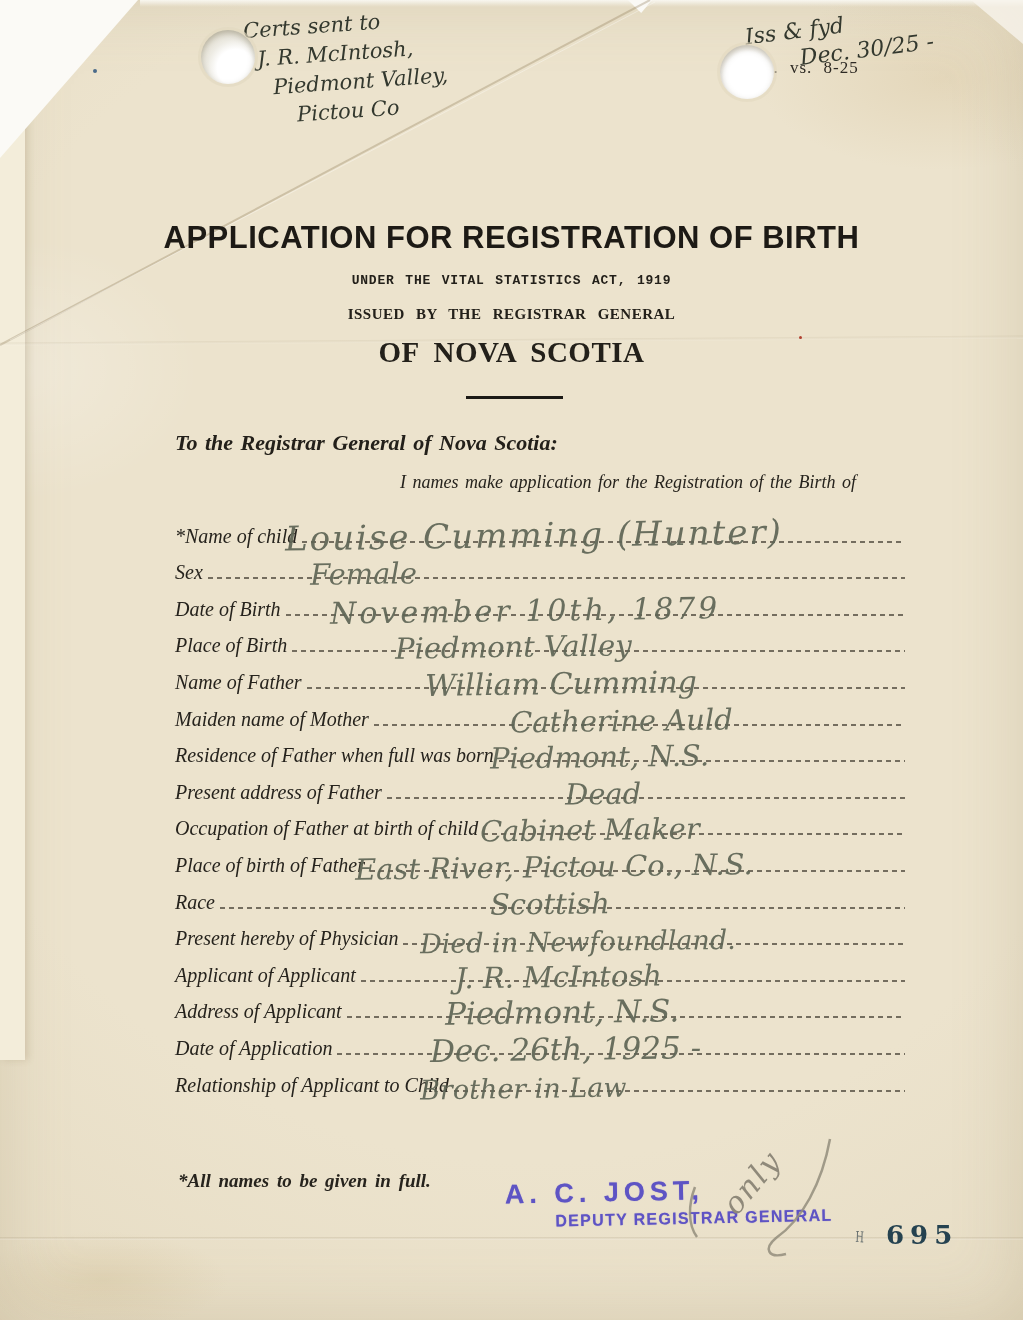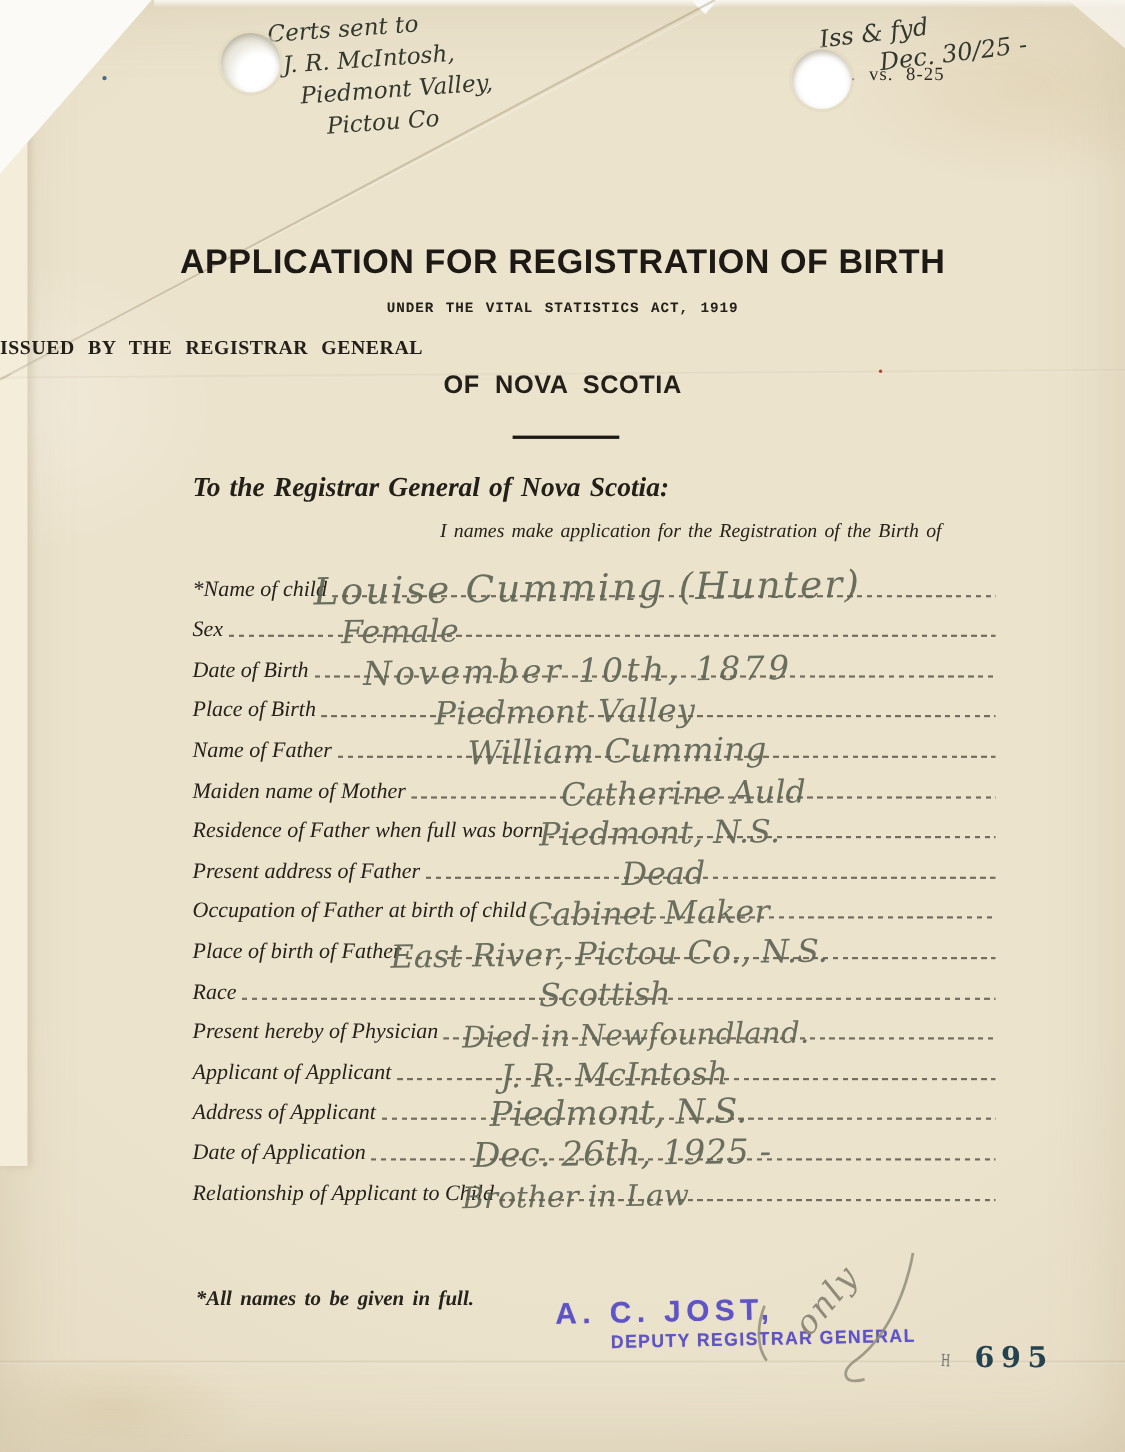--- a/index.html
+++ b/index.html
@@ -54,28 +54,28 @@
   .note-tr span{display:block;line-height:27px;}
   .note-tr .l2{margin-left:52px;}
   .print-code{position:absolute;left:745px;top:58px;z-index:3;
     font-family:"Liberation Serif", serif;font-size:17px;color:#2e2a24;word-spacing:6px;letter-spacing:1px;}
 
   
   .title{position:absolute;left:0;right:0;top:220px;text-align:center;z-index:3;
     font-family:"Liberation Sans", sans-serif;font-weight:bold;font-size:31px;letter-spacing:.5px;color:#1d1a15;}
   .subtitle{position:absolute;left:0;right:0;top:273px;text-align:center;z-index:3;
     font-family:Liberation Mono, monospace;font-weight:bold;font-size:13px;letter-spacing:.8px;word-spacing:2px;color:#23201a;}
-  .issued1{position:absolute;left:0;right:0;top:306px;text-align:left;z-index:3;
-    font-family:"Liberation Serif", serif;font-weight:bold;font-size:18px;word-spacing:7px;letter-spacing:.5px;color:#23201a;}
+  .issued1{position:absolute;left:0;right:0;top:306px;text-align:center;z-index:3;
+    font-family:"Liberation Serif", serif;font-weight:bold;font-size:15px;word-spacing:7px;letter-spacing:.5px;color:#23201a;}
   .issued2{position:absolute;left:0;right:0;top:336px;text-align:center;z-index:3;
-    font-family:Liberation Sans, sans-serif;font-weight:bold;font-size:23px;word-spacing:7px;letter-spacing:.5px;color:#23201a;}
+    font-family:Liberation Serif, serif;font-weight:bold;font-size:29px;word-spacing:7px;letter-spacing:.5px;color:#23201a;}
   .rule{position:absolute;left:466px;top:396px;width:97px;height:3px;background:#1c1a16;z-index:3;}
 
   .salutation{position:absolute;left:175px;top:430px;z-index:3;
-    font-family:"Liberation Serif", serif;font-style:italic;font-weight:bold;font-size:25px;color:#23201a;word-spacing:2px;}
+    font-family:"Liberation Serif", serif;font-style:italic;font-weight:bold;font-size:22px;color:#23201a;word-spacing:2px;}
   .intro{position:absolute;left:400px;top:472px;z-index:3;
     font-family:"Liberation Serif", serif;font-style:italic;font-size:18px;color:#26231d;word-spacing:2px;}
 
   
   .rows{position:absolute;left:175px;top:511px;width:730px;z-index:3;}
   .row{position:relative;height:36.6px;display:flex;align-items:flex-end;}
   .lbl{font-family:"Liberation Serif", serif;font-style:italic;font-size:20px;color:#26231d;
     white-space:nowrap;padding-right:5px;line-height:24px;}
   .line{flex:1;height:2px;margin-bottom:5px;opacity:.75;
     background:repeating-linear-gradient(90deg,#4c463a 0 5px,transparent 5px 9px);}

